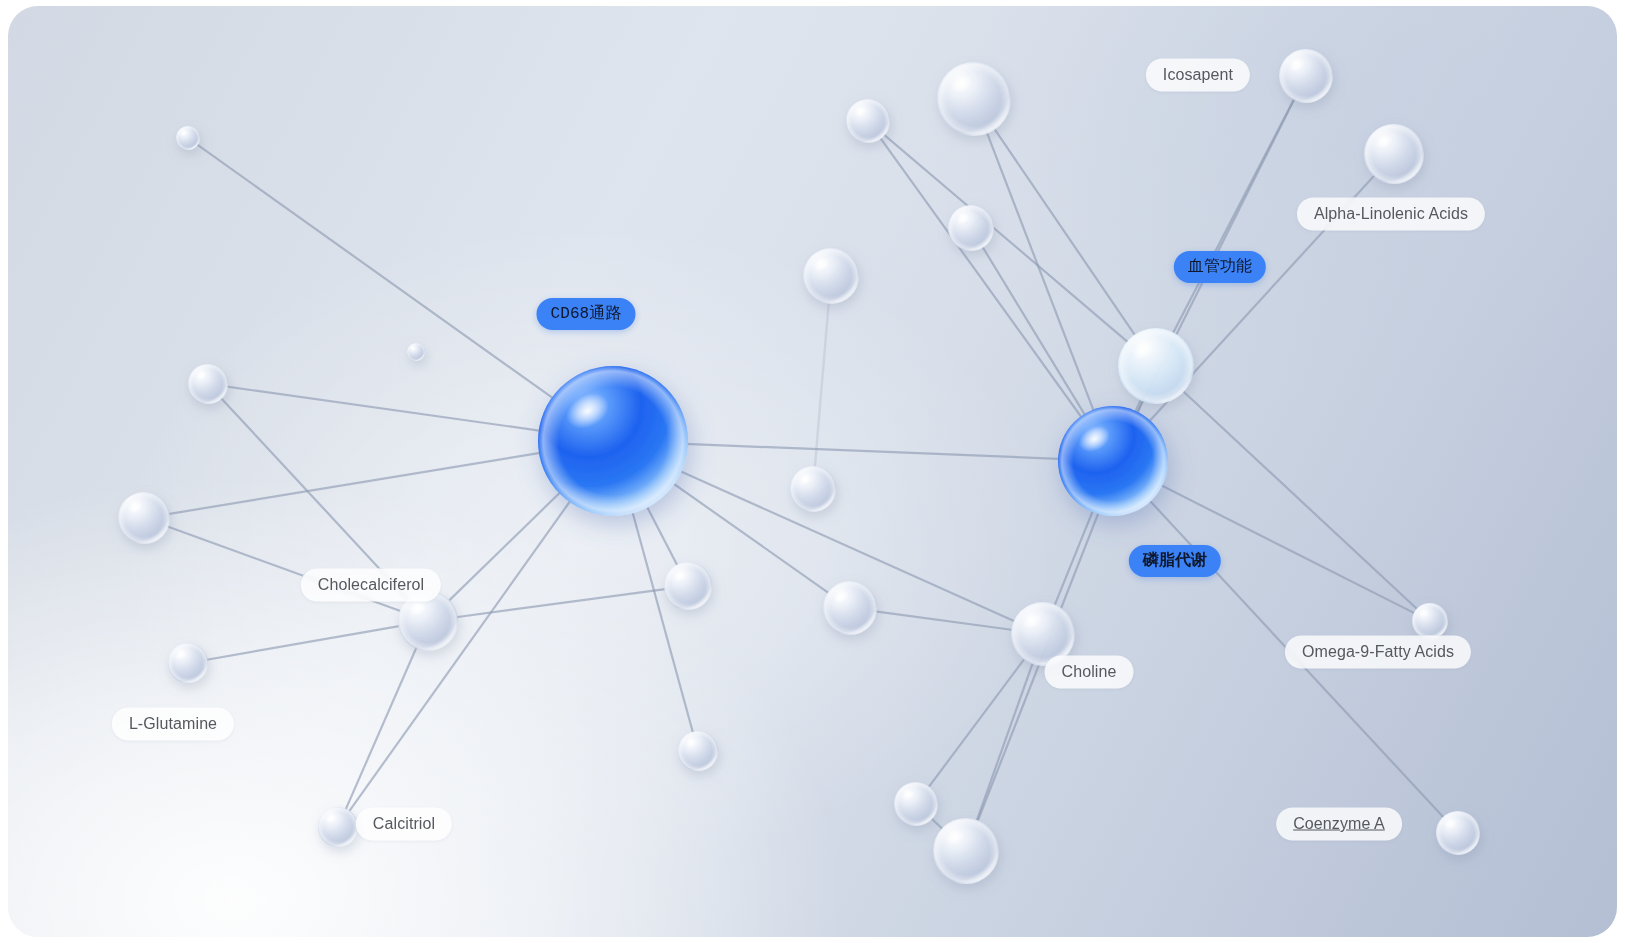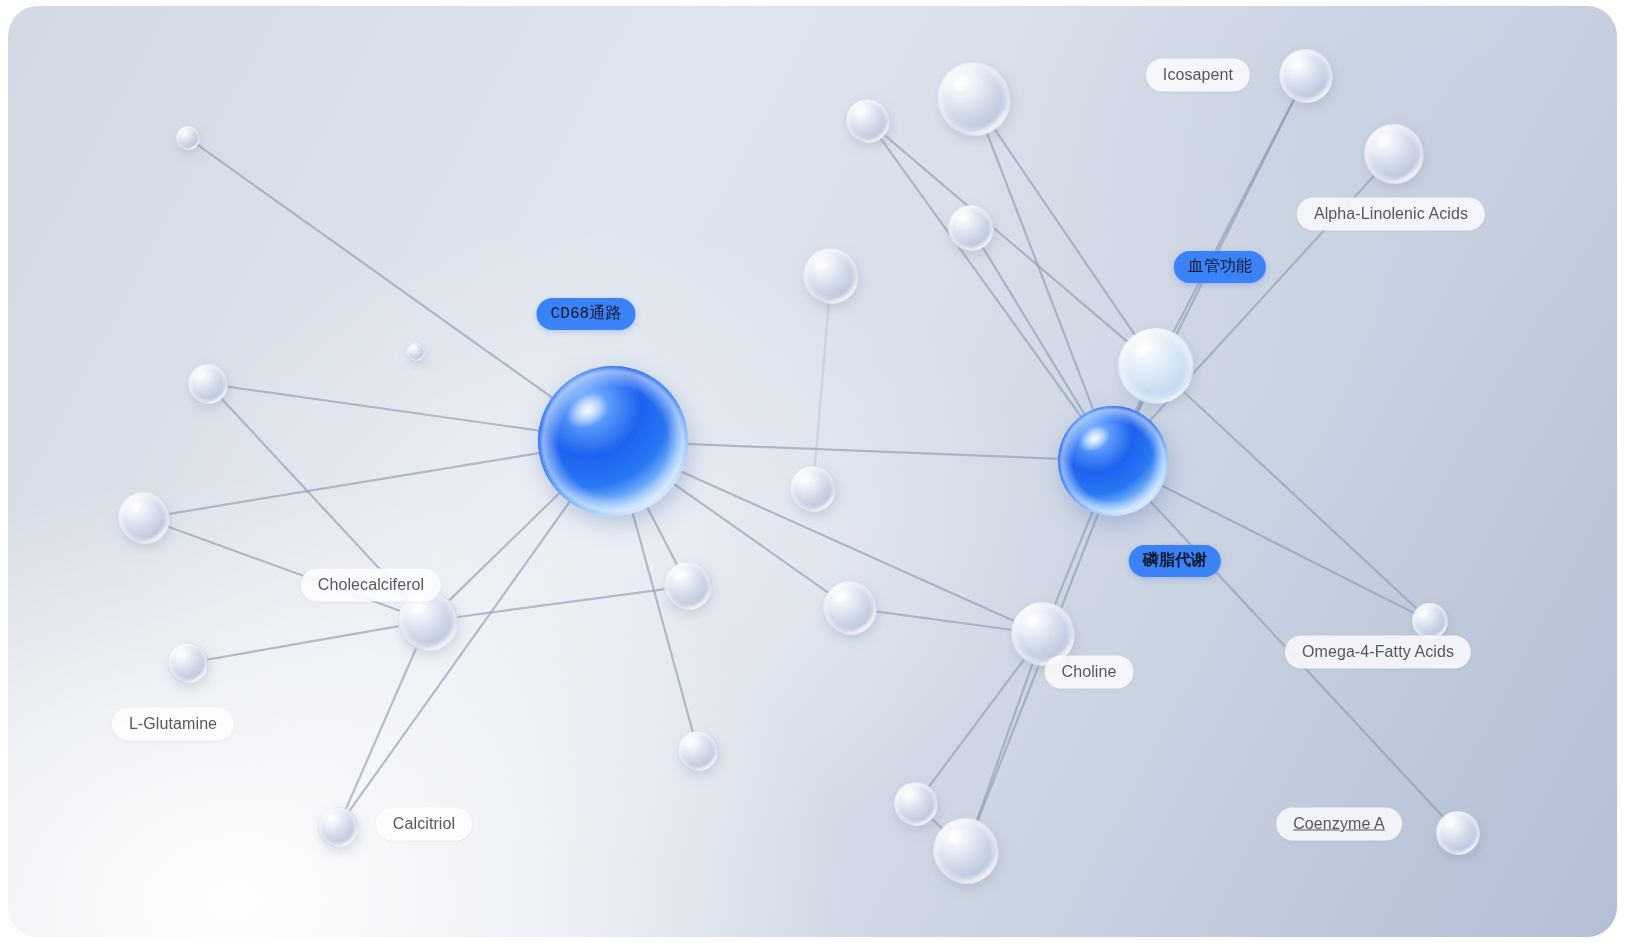--- a/index.html
+++ b/index.html
@@ -283,20 +283,20 @@
         </g>
     </svg>
 
     <div class="label-layer" id="label-layer">
         <div class="pill plain" style="left: 1190px; top: 69px;">Icosapent</div>
         <div class="pill plain" style="left: 1383px; top: 208px;">Alpha-Linolenic Acids</div>
         <div class="pill accent" style="left: 1212px; top: 261px;">血管功能</div>
         <div class="pill accent" style="left: 578px; top: 308px; font-family: Liberation Mono, monospace;">CD68通路</div>
         <div class="pill plain" style="left: 363px; top: 556px; margin-top: 23px;">Cholecalciferol</div>
         <div class="pill accent" style="left: 1167px; top: 555px; font-weight: bold;">磷脂代谢</div>
-        <div class="pill plain" style="left: 1370px; top: 646px;">Omega-4-Fatty Acids</div>
+        <div class="pill plain" style="left: 1370px; top: 646px;">Omega-9-Fatty Acids</div>
         <div class="pill plain" style="left: 1081px; top: 666px;">Choline</div>
         <div class="pill plain" style="left: 165px; top: 718px; text-align: right;">L-Glutamine</div>
-        <div class="pill plain" style="left: 416px; top: 818px;">Calcitriol</div>
+        <div class="pill plain" style="left: 396px; top: 818px;">Calcitriol</div>
         <div class="pill plain" style="left: 1331px; top: 818px; text-decoration: underline;">Coenzyme A</div>
       </div>
   </div>
 </div>
 
 </body></html>

